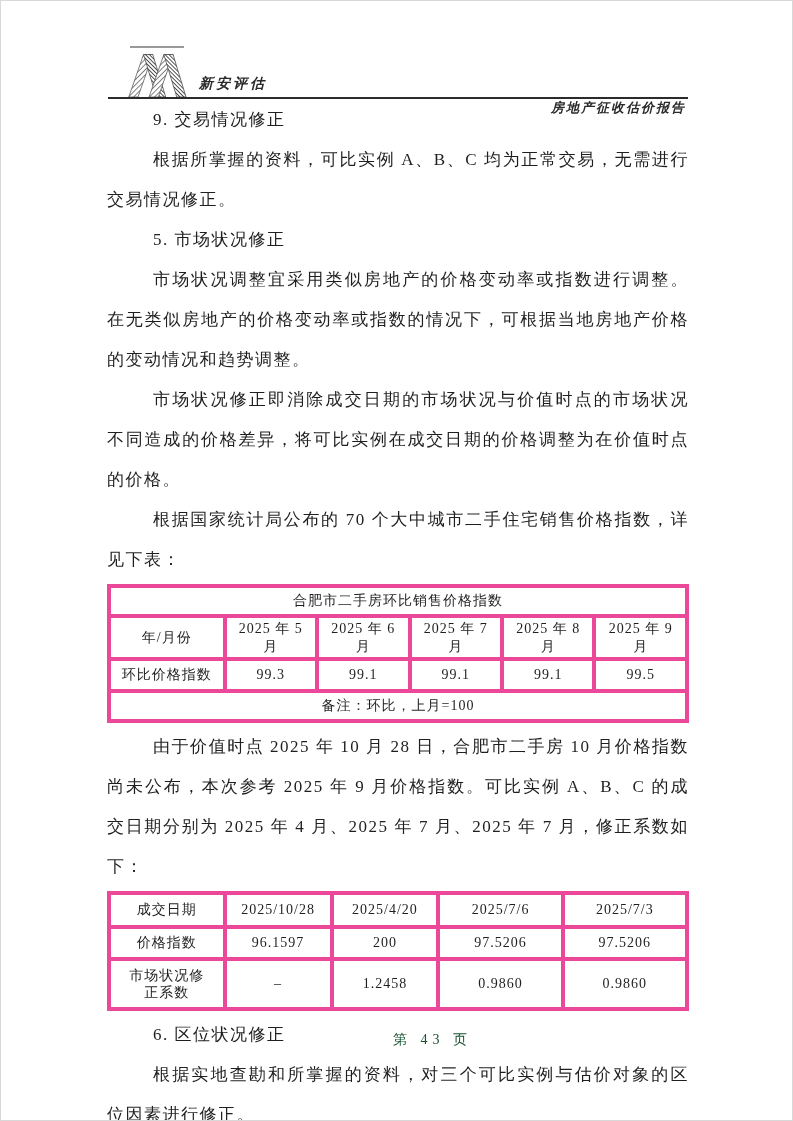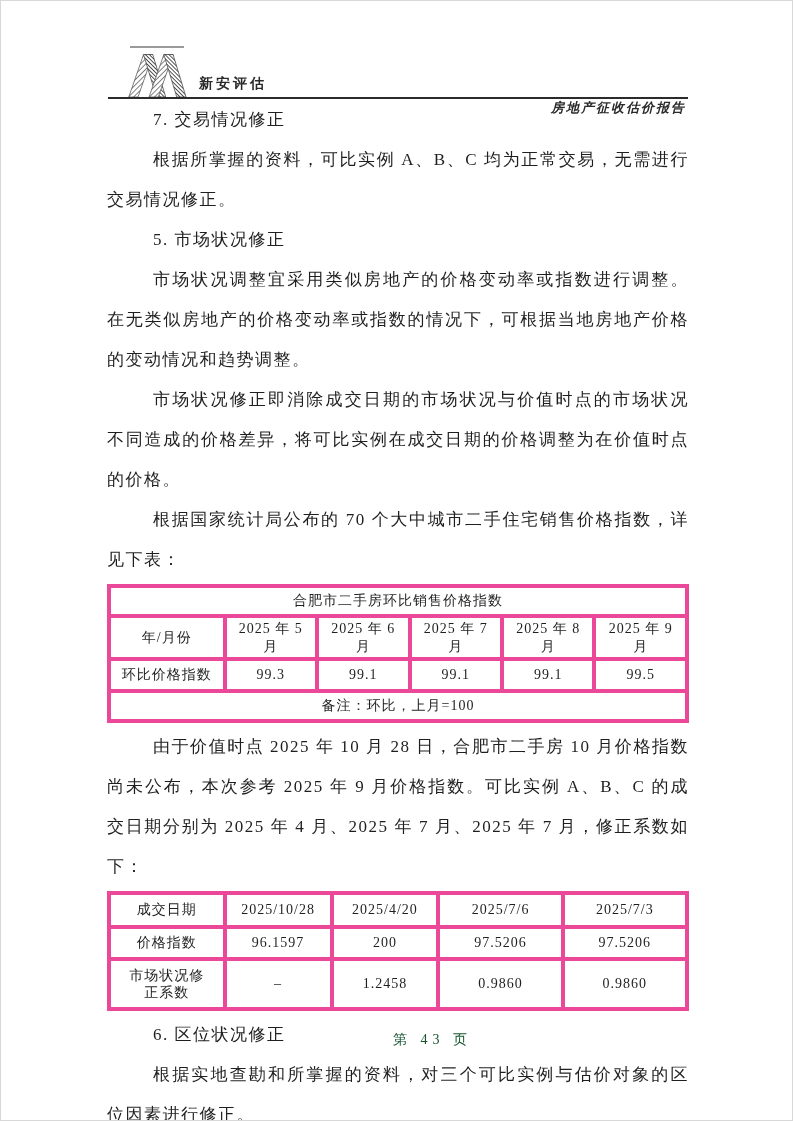--- a/index.html
+++ b/index.html
@@ -16,21 +16,21 @@
   }
 
   
   .logo-topline {
     position: absolute; left: 129px; top: 45px;
     width: 54px; height: 2px; background: #9a9a9a;
   }
   .logo-svg { position: absolute; left: 127px; top: 48px; }
   .logo-text {
     position: absolute; left: 198px; top: 74px;
-    font-size: 14px; font-weight: bold;
+    font-size: 14px; font-style: italic; font-weight: bold;
     letter-spacing: 3px; color: #2a2a2a;
   }
   .header-right {
     position: absolute; right: 106px; top: 74px;
     font-size: 13px; font-style: italic; font-weight: bold;
     letter-spacing: 2px; color: #2a2a2a; margin-top: 24px;
   }
   .header-rule {
     position: absolute; left: 107px; top: 96px;
     width: 580px; height: 2px; background: #2b2b2b;
@@ -100,21 +100,21 @@
     <polygon points="16,6 26,6 40,52 30,52" fill="url(#hatchB)" stroke="#444" stroke-width="0.8"></polygon>
     <polygon points="22,52 38,6 48,6 32,52" fill="url(#hatchA)" stroke="#555" stroke-width="0.8"></polygon>
     <polygon points="38,6 48,6 62,52 52,52" fill="url(#hatchB)" stroke="#444" stroke-width="0.8"></polygon>
   </svg>
   <span class="logo-text">新安评估</span>
   <span class="header-right">房地产征收估价报告</span>
   <div class="header-rule"></div>
 
   <div class="content">
 
-    <p class="heading">7. 交易情况修正</p>
+    <p class="heading">9. 交易情况修正</p>
     <p class="para">根据所掌握的资料，可比实例 A、B、C 均为正常交易，无需进行交易情况修正。</p>
 
     <p class="heading">5. 市场状况修正</p>
     <p class="para">市场状况调整宜采用类似房地产的价格变动率或指数进行调整。在无类似房地产的价格变动率或指数的情况下，可根据当地房地产价格的变动情况和趋势调整。</p>
     <p class="para">市场状况修正即消除成交日期的市场状况与价值时点的市场状况不同造成的价格差异，将可比实例在成交日期的价格调整为在价值时点的价格。</p>
     <p class="para">根据国家统计局公布的 70 个大中城市二手住宅销售价格指数，详见下表：</p>
 
     <table class="t1">
       <colgroup>
         <col style="width:20%">

